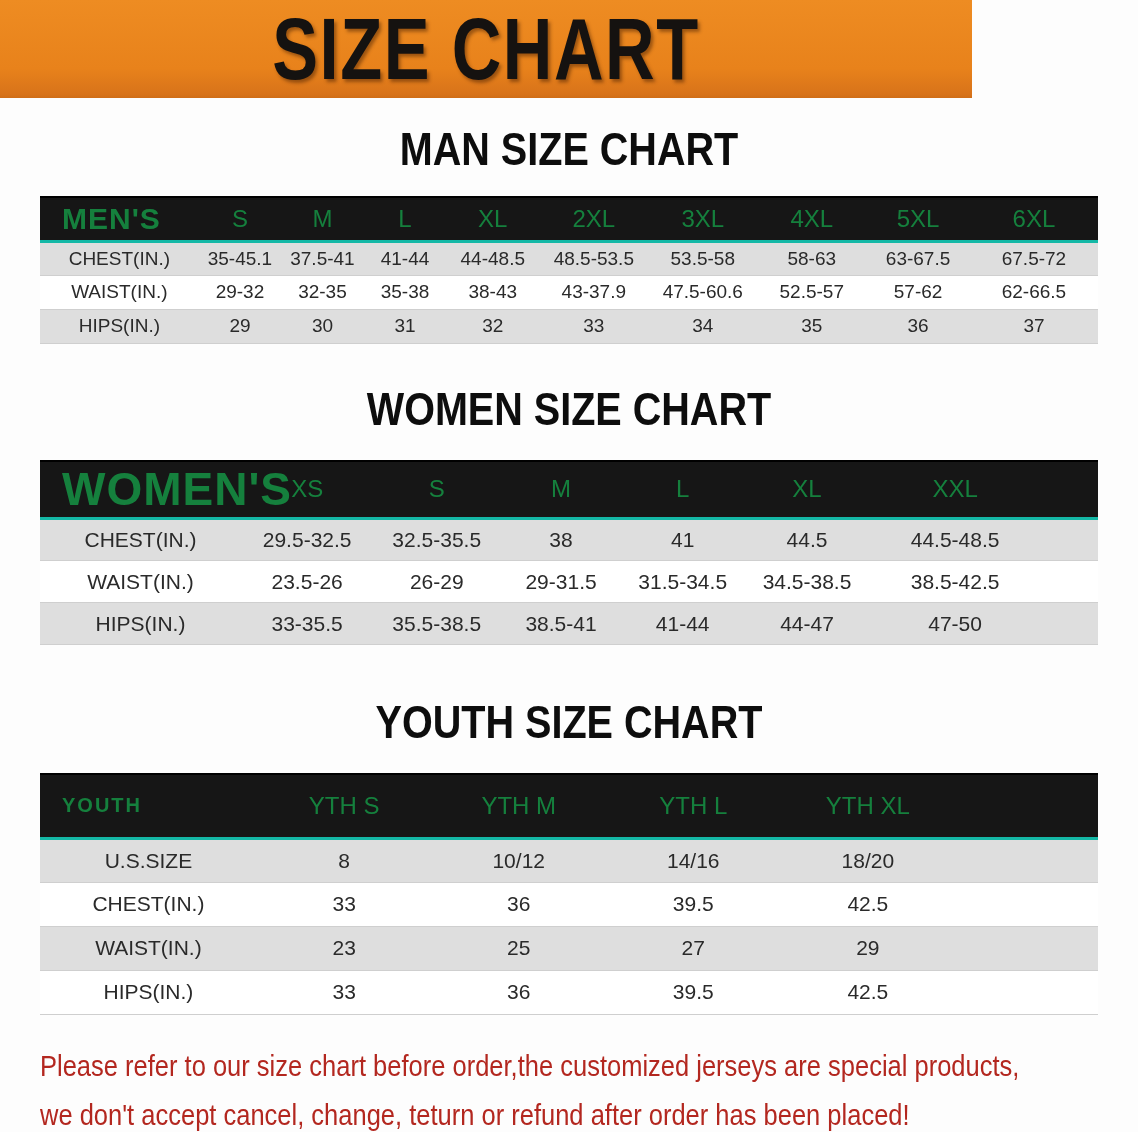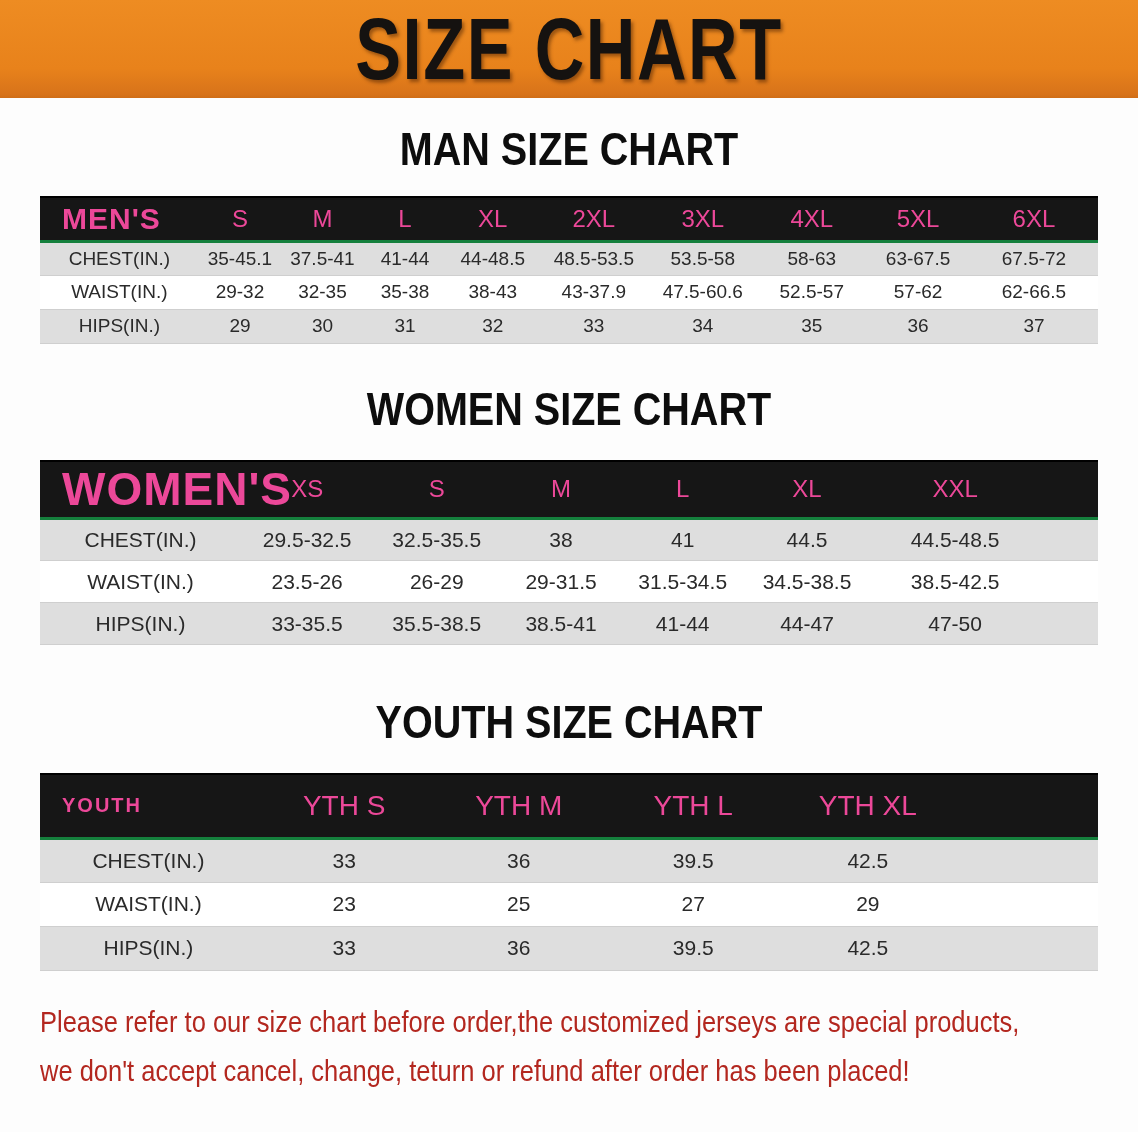--- a/index.html
+++ b/index.html
@@ -5,61 +5,61 @@
   :root{
     --banner-orange:#e8821b;
     --header-black:#161616;
     --row-gray:#dedede;
     --disclaimer-red:#b3271f;
   }
   *{box-sizing:border-box;margin:0;padding:0;}
   html,body{width:1138px;height:1132px;overflow:hidden;background:#fdfdfd;
     font-family:"Liberation Sans","DejaVu Sans",sans-serif;}
   .banner{
-    height:98px;width:1138px;
+    height:98px;width:972px;
     background:linear-gradient(180deg,#ee8c22 0%,var(--banner-orange) 70%,#d8731a 96%,#cf6d18 100%);
     display:flex;align-items:center;justify-content:center;
   }
   .banner-title{
     font-size:88px;font-weight:bold;color:#151210;line-height:1;
     letter-spacing:2px;transform:scaleX(0.78);
     text-shadow:3px 3px 4px rgba(60,25,0,0.45);
     white-space:nowrap;
   }
   .chart-heading{
     text-align:center;font-weight:bold;color:#0d0d0d;
     font-size:46px;line-height:1;letter-spacing:0px;
     transform:scaleX(0.86);white-space:nowrap;
   }
   .h-men{margin:28px 0 24px;}
   .h-women{margin:42px 0 28px;}
   .h-youth{margin:54px 0 28px;}
   table{border-collapse:collapse;table-layout:fixed;width:1058px;margin:0 auto;}
   thead th{
-    background:var(--header-black);color:#ec4899;font-weight:normal;
-    border-bottom:3px solid #15803d;border-top:2px solid #000;
+    background:var(--header-black);color:#15803d;font-weight:normal;
+    border-bottom:3px solid #14b8a6;border-top:2px solid #000;
     white-space:nowrap;text-align:center;
   }
   thead th.corner{text-align:left;padding-left:22px;font-weight:bold;letter-spacing:1px;}
   tbody td{
     text-align:center;color:#2a2a2a;white-space:nowrap;
     border-bottom:1px solid #cfcfcf;
   }
   tbody tr:nth-child(odd){background:var(--row-gray);}
   tbody tr:nth-child(even){background:#ffffff;}
   
   .t-men thead th{height:44px;font-size:24px;}
   .t-men thead th.corner{font-size:30px;}
   .t-men tbody td{height:34px;font-size:19px;}
   
   .t-women thead th{height:58px;font-size:24px;}
   .t-women thead th.corner{font-size:46px;}
   .t-women tbody td{height:42px;font-size:21px;}
   
-  .t-youth thead th{height:64px;font-size:28px;}
+  .t-youth thead th{height:64px;font-size:24px;}
   .t-youth thead th.corner{font-size:20px;letter-spacing:2px;}
   .t-youth tbody td{height:44px;font-size:21px;}
   .disclaimer{
     margin:26px 0 0 40px;color:var(--disclaimer-red);
     font-size:30px;line-height:49px;font-weight:normal;
     transform:scaleX(0.85);transform-origin:left top;white-space:nowrap;
   }
 </style>
 </head>
 <body>
@@ -212,20 +212,28 @@
         <th class="corner">YOUTH</th>
         <th class="colhead">YTH S</th>
         <th class="colhead">YTH M</th>
         <th class="colhead">YTH L</th>
         <th class="colhead">YTH XL</th>
         <th class="colhead"></th>
       </tr>
     </thead>
   <tbody>
       <tr>
+        <td class="rowlabel">U.S.SIZE</td>
+        <td class="val">8</td>
+        <td class="val">10/12</td>
+        <td class="val">14/16</td>
+        <td class="val">18/20</td>
+        <td class="val"></td>
+      </tr>
+      <tr>
         <td class="rowlabel">CHEST(IN.)</td>
         <td class="val">33</td>
         <td class="val">36</td>
         <td class="val">39.5</td>
         <td class="val">42.5</td>
         <td class="val"></td>
       </tr>
       <tr>
         <td class="rowlabel">WAIST(IN.)</td>
         <td class="val">23</td>

